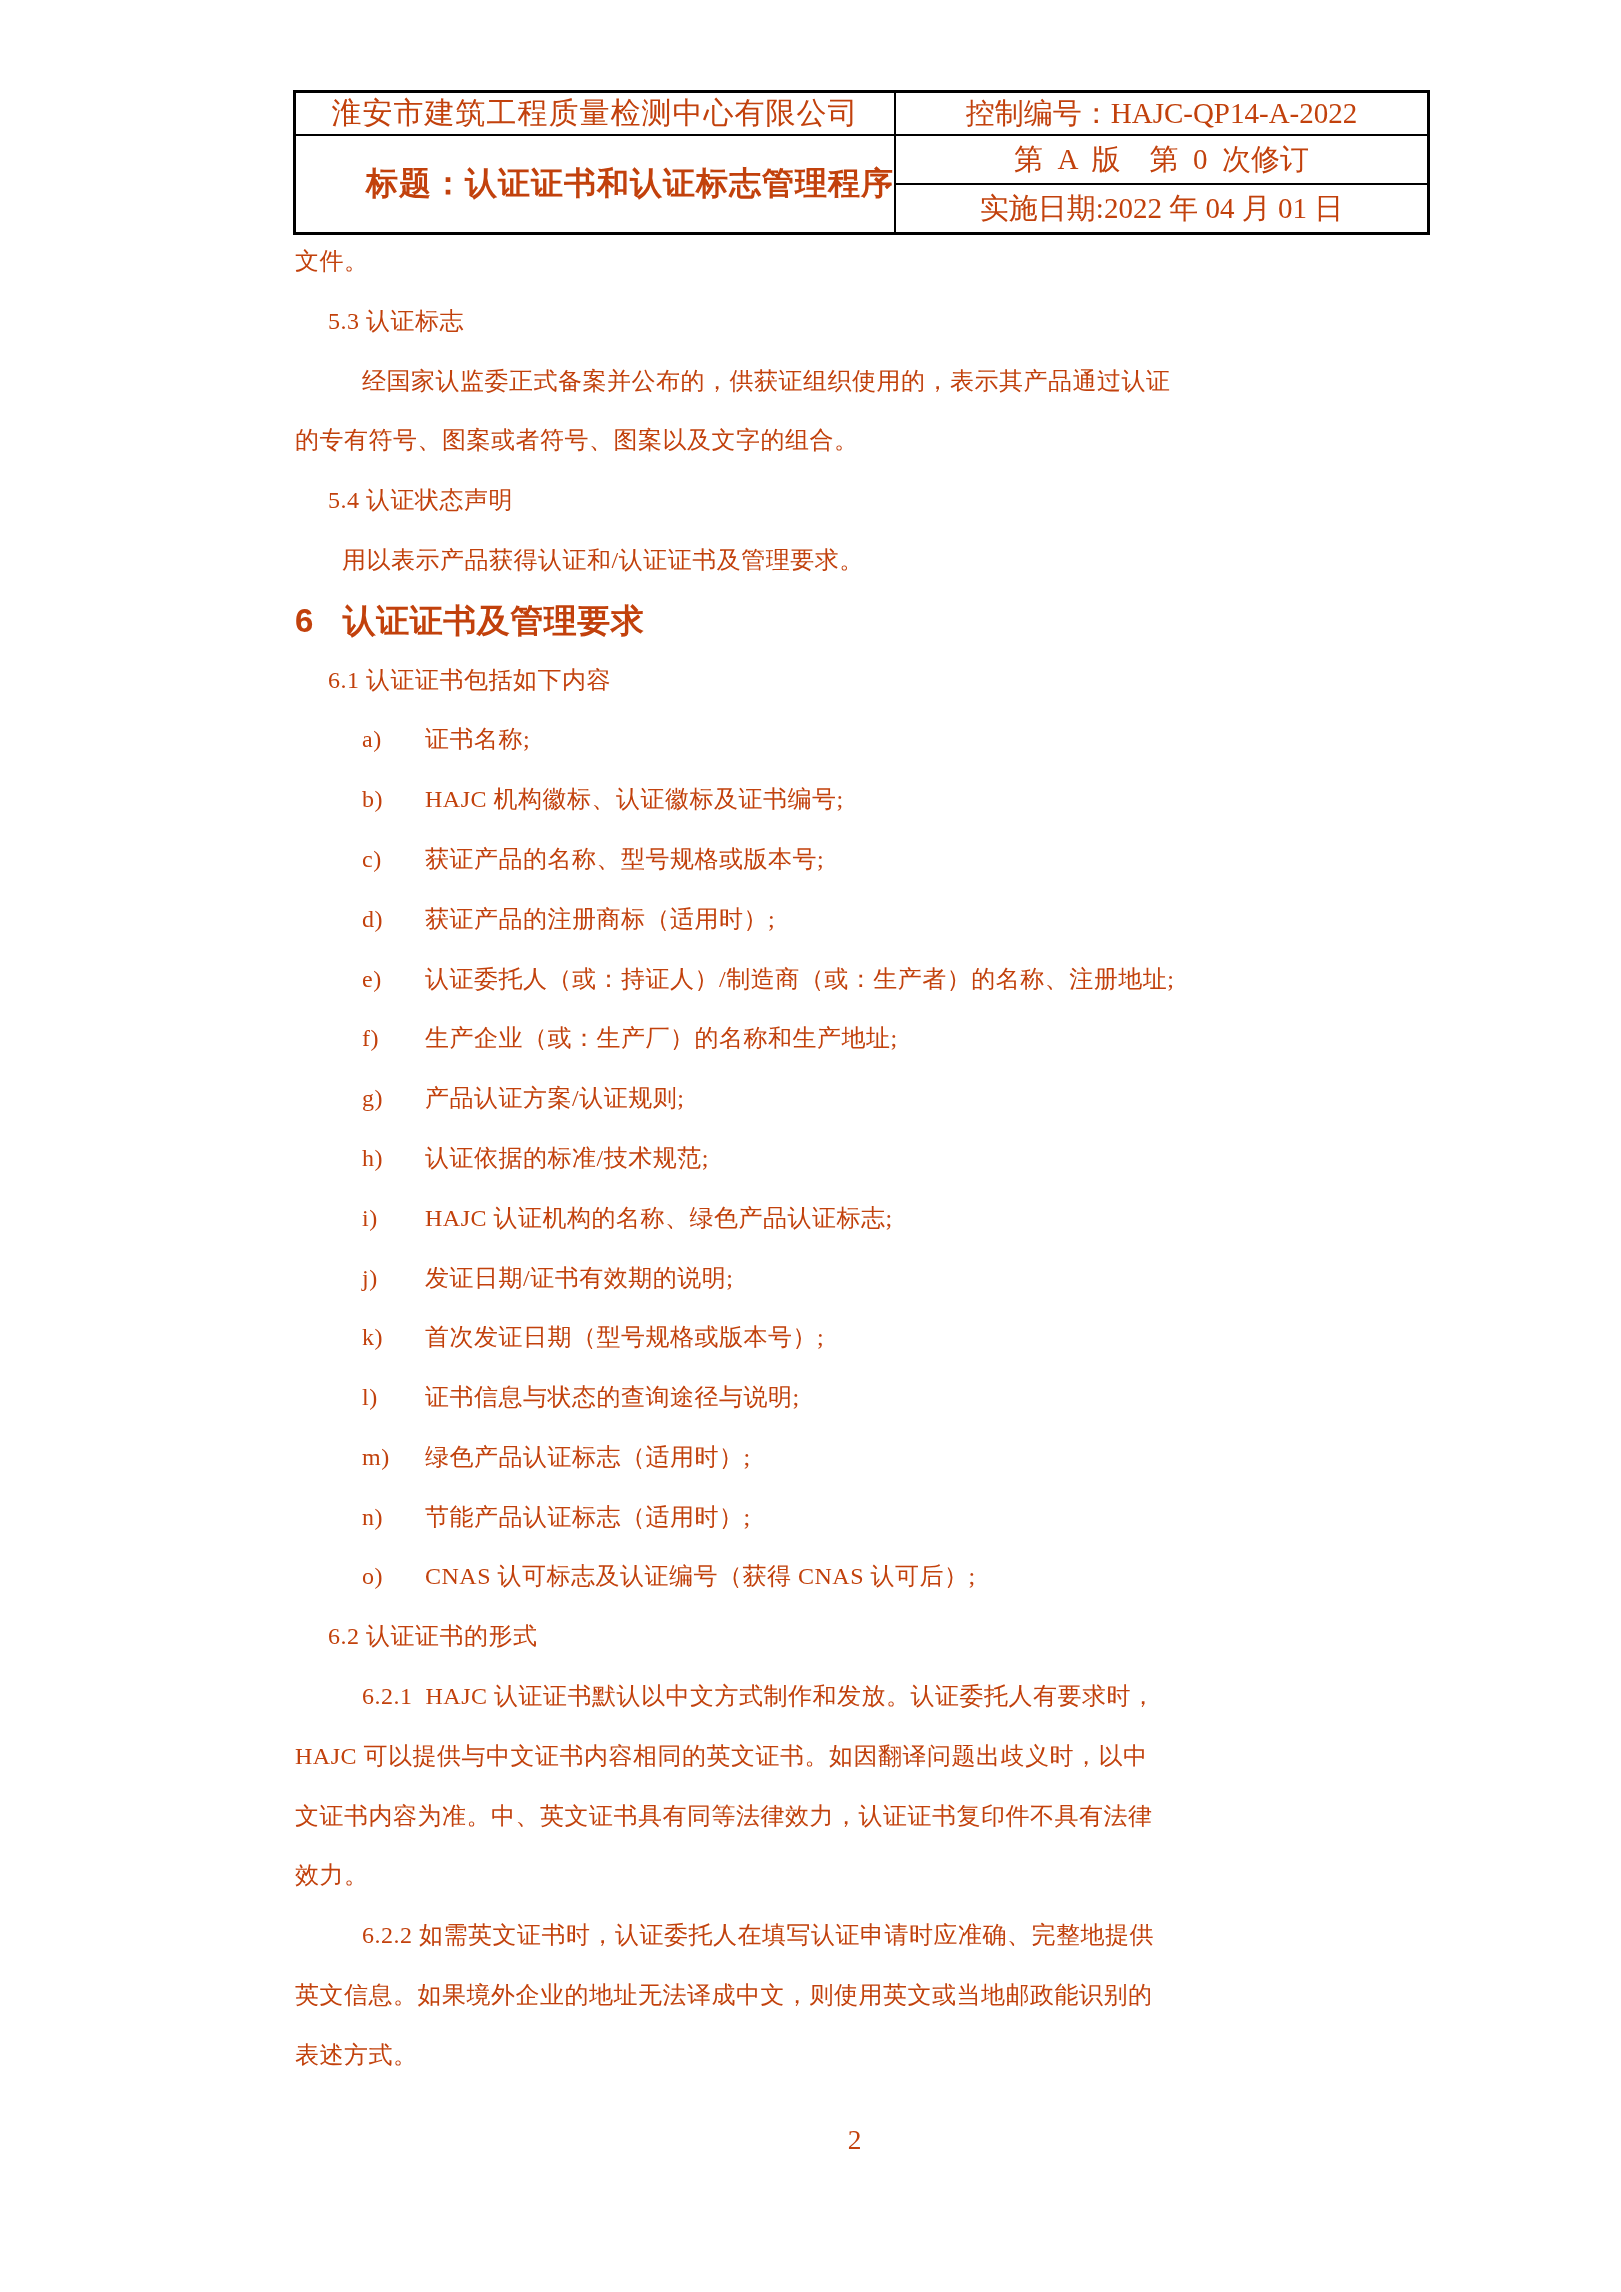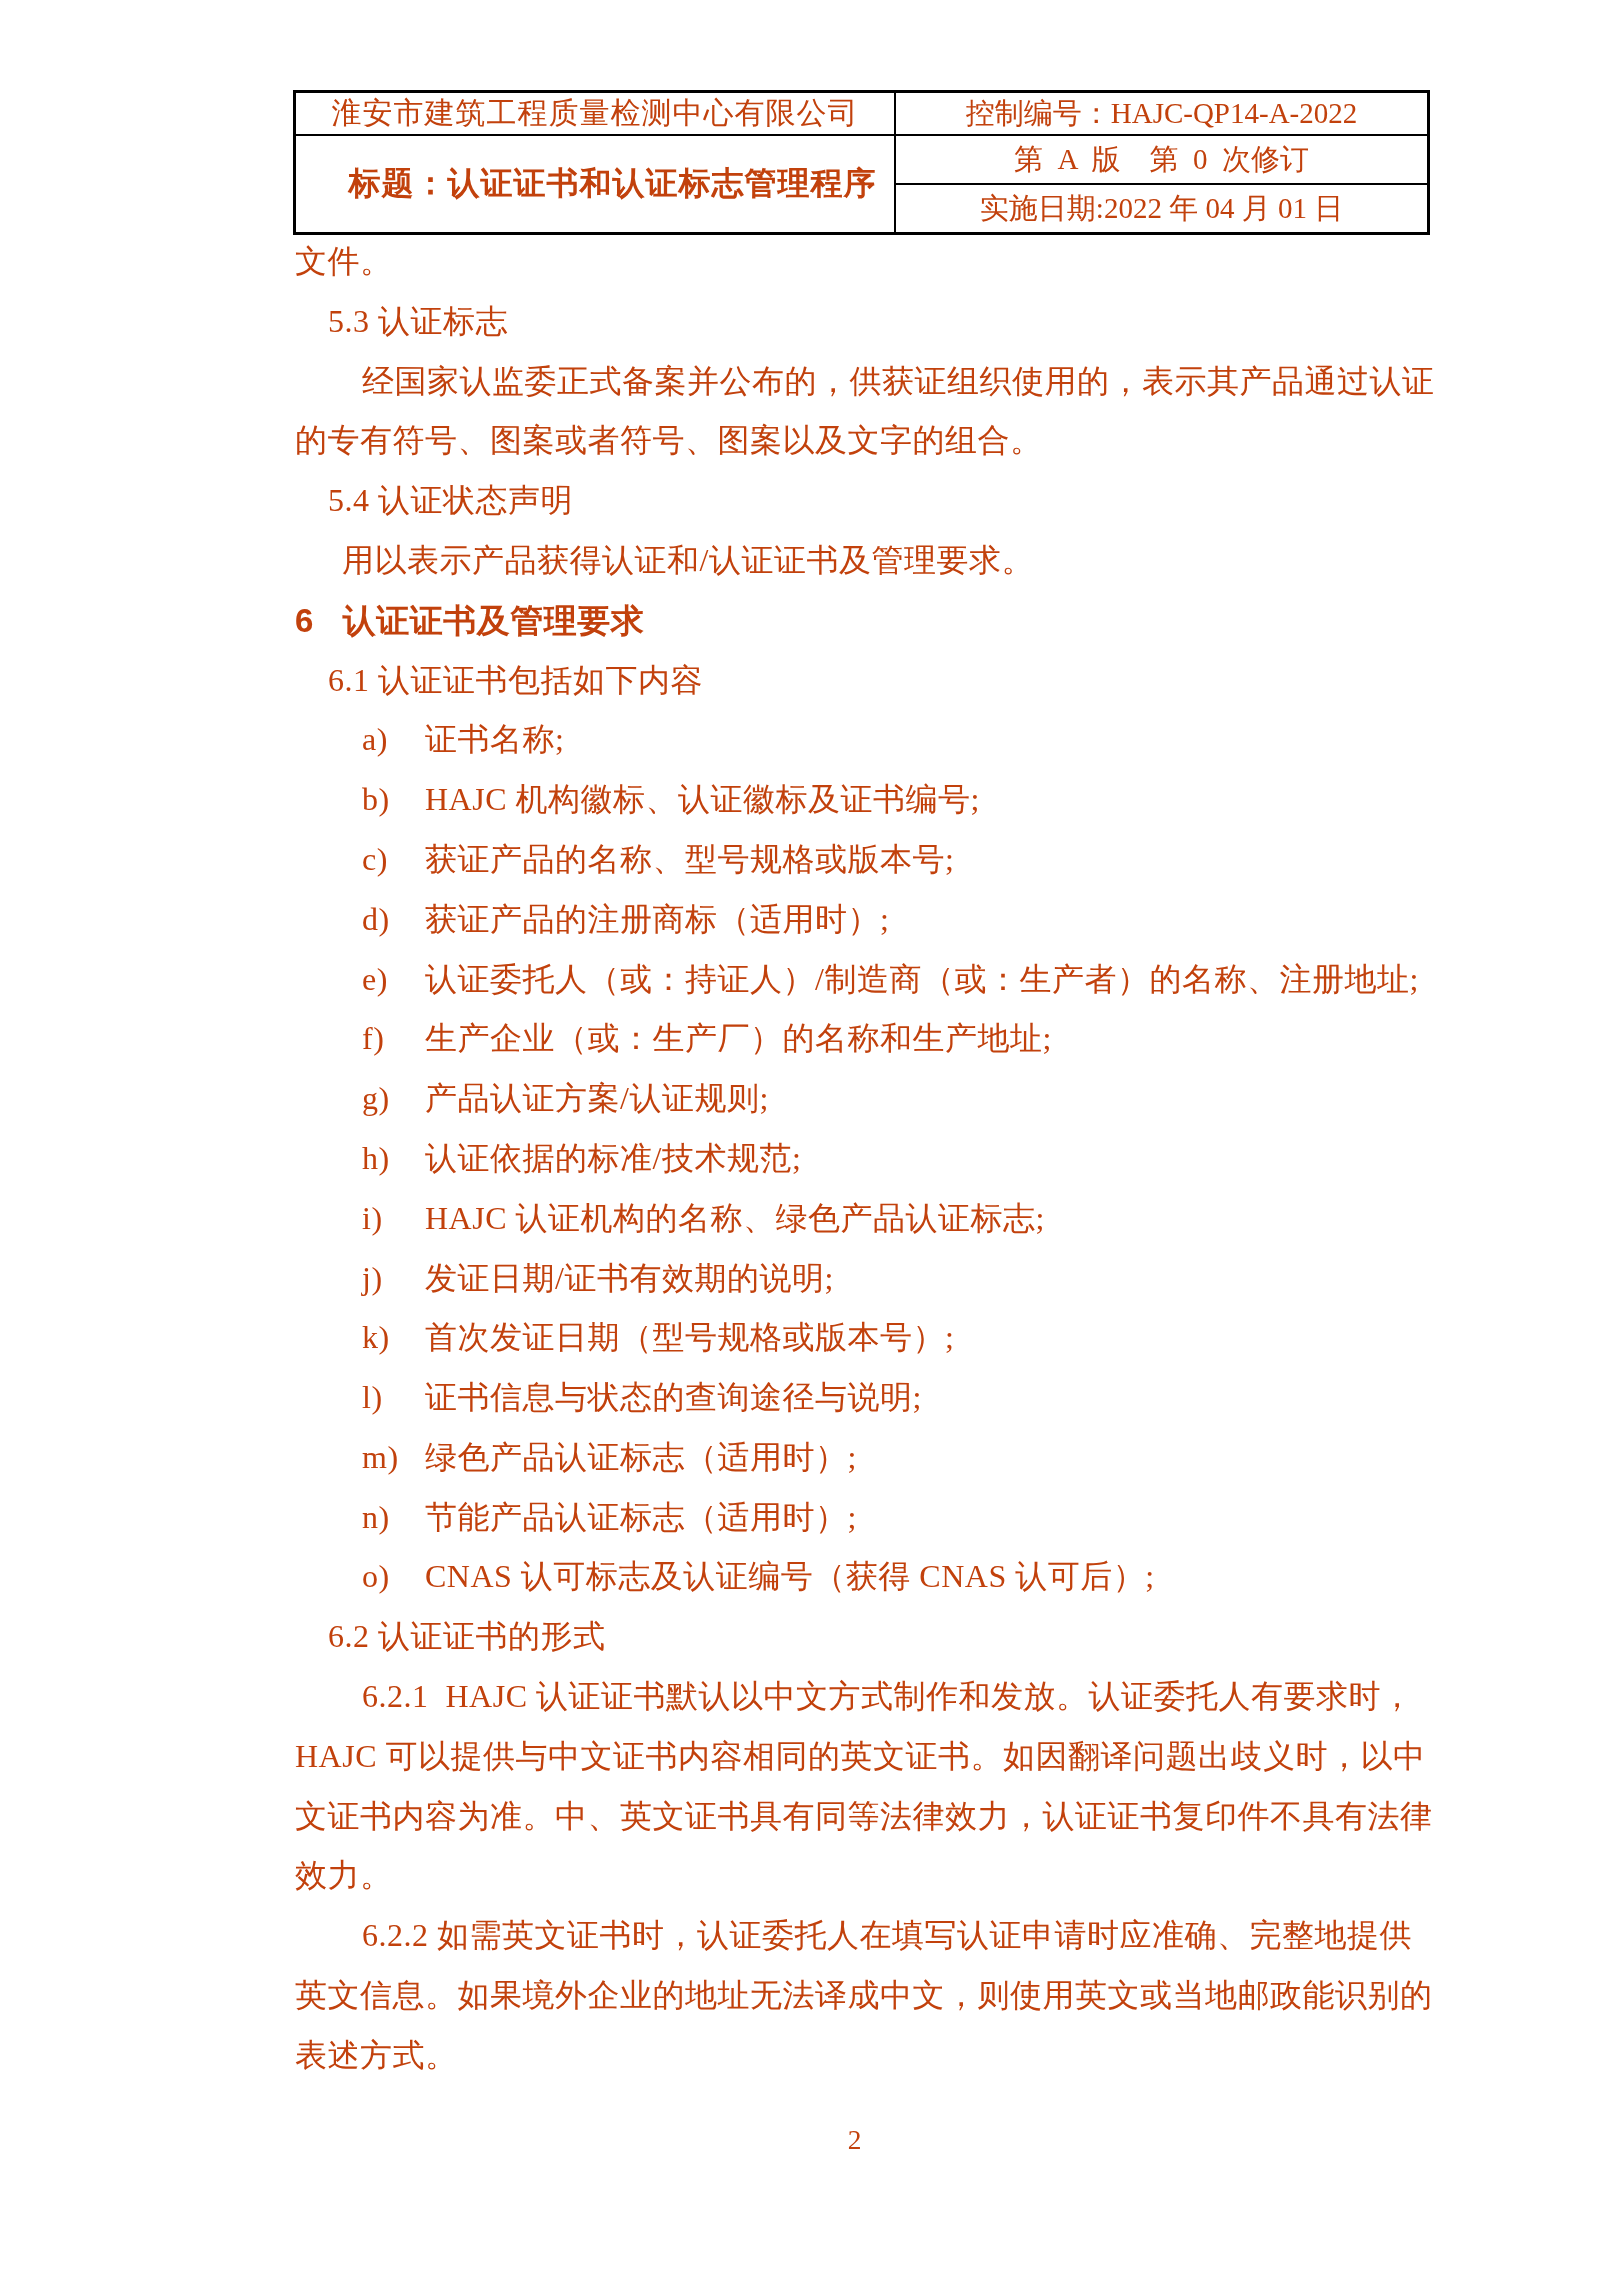--- a/index.html
+++ b/index.html
@@ -27,41 +27,41 @@
     vertical-align:middle;
   }
   td.company-cell {
     width:598px; height:41px;
     text-align:center;
     font-size:30px;
     letter-spacing:1px;
   }
   td.title-cell {
     width:598px;
-    text-align:center;
+    text-align:right;
     padding-left:35px;
     font-family:"Liberation Sans", sans-serif;
     font-weight:bold;
     font-size:32px;
     letter-spacing:1px;
   }
   td.control-cell, td.version-cell, td.date-cell {
     width:531px;
     text-align:center;
     font-size:29px;
     white-space:pre;
   }
   td.control-cell { height:41px; }
   td.version-cell { height:47px; }
   td.date-cell    { height:47px; }
 
   
   .line {
     position:absolute;
-    font-size:32px;
+    font-size:24px;
     line-height:41px;
     white-space:pre;
     letter-spacing:0.5px;
   }
   .flush    { left:247px; }
   .indent1  { left:280px; }
   .indent15 { left:294px; }
   .indent2  { left:314px;text-align:right; }
   .heading  {
     left:247px;

